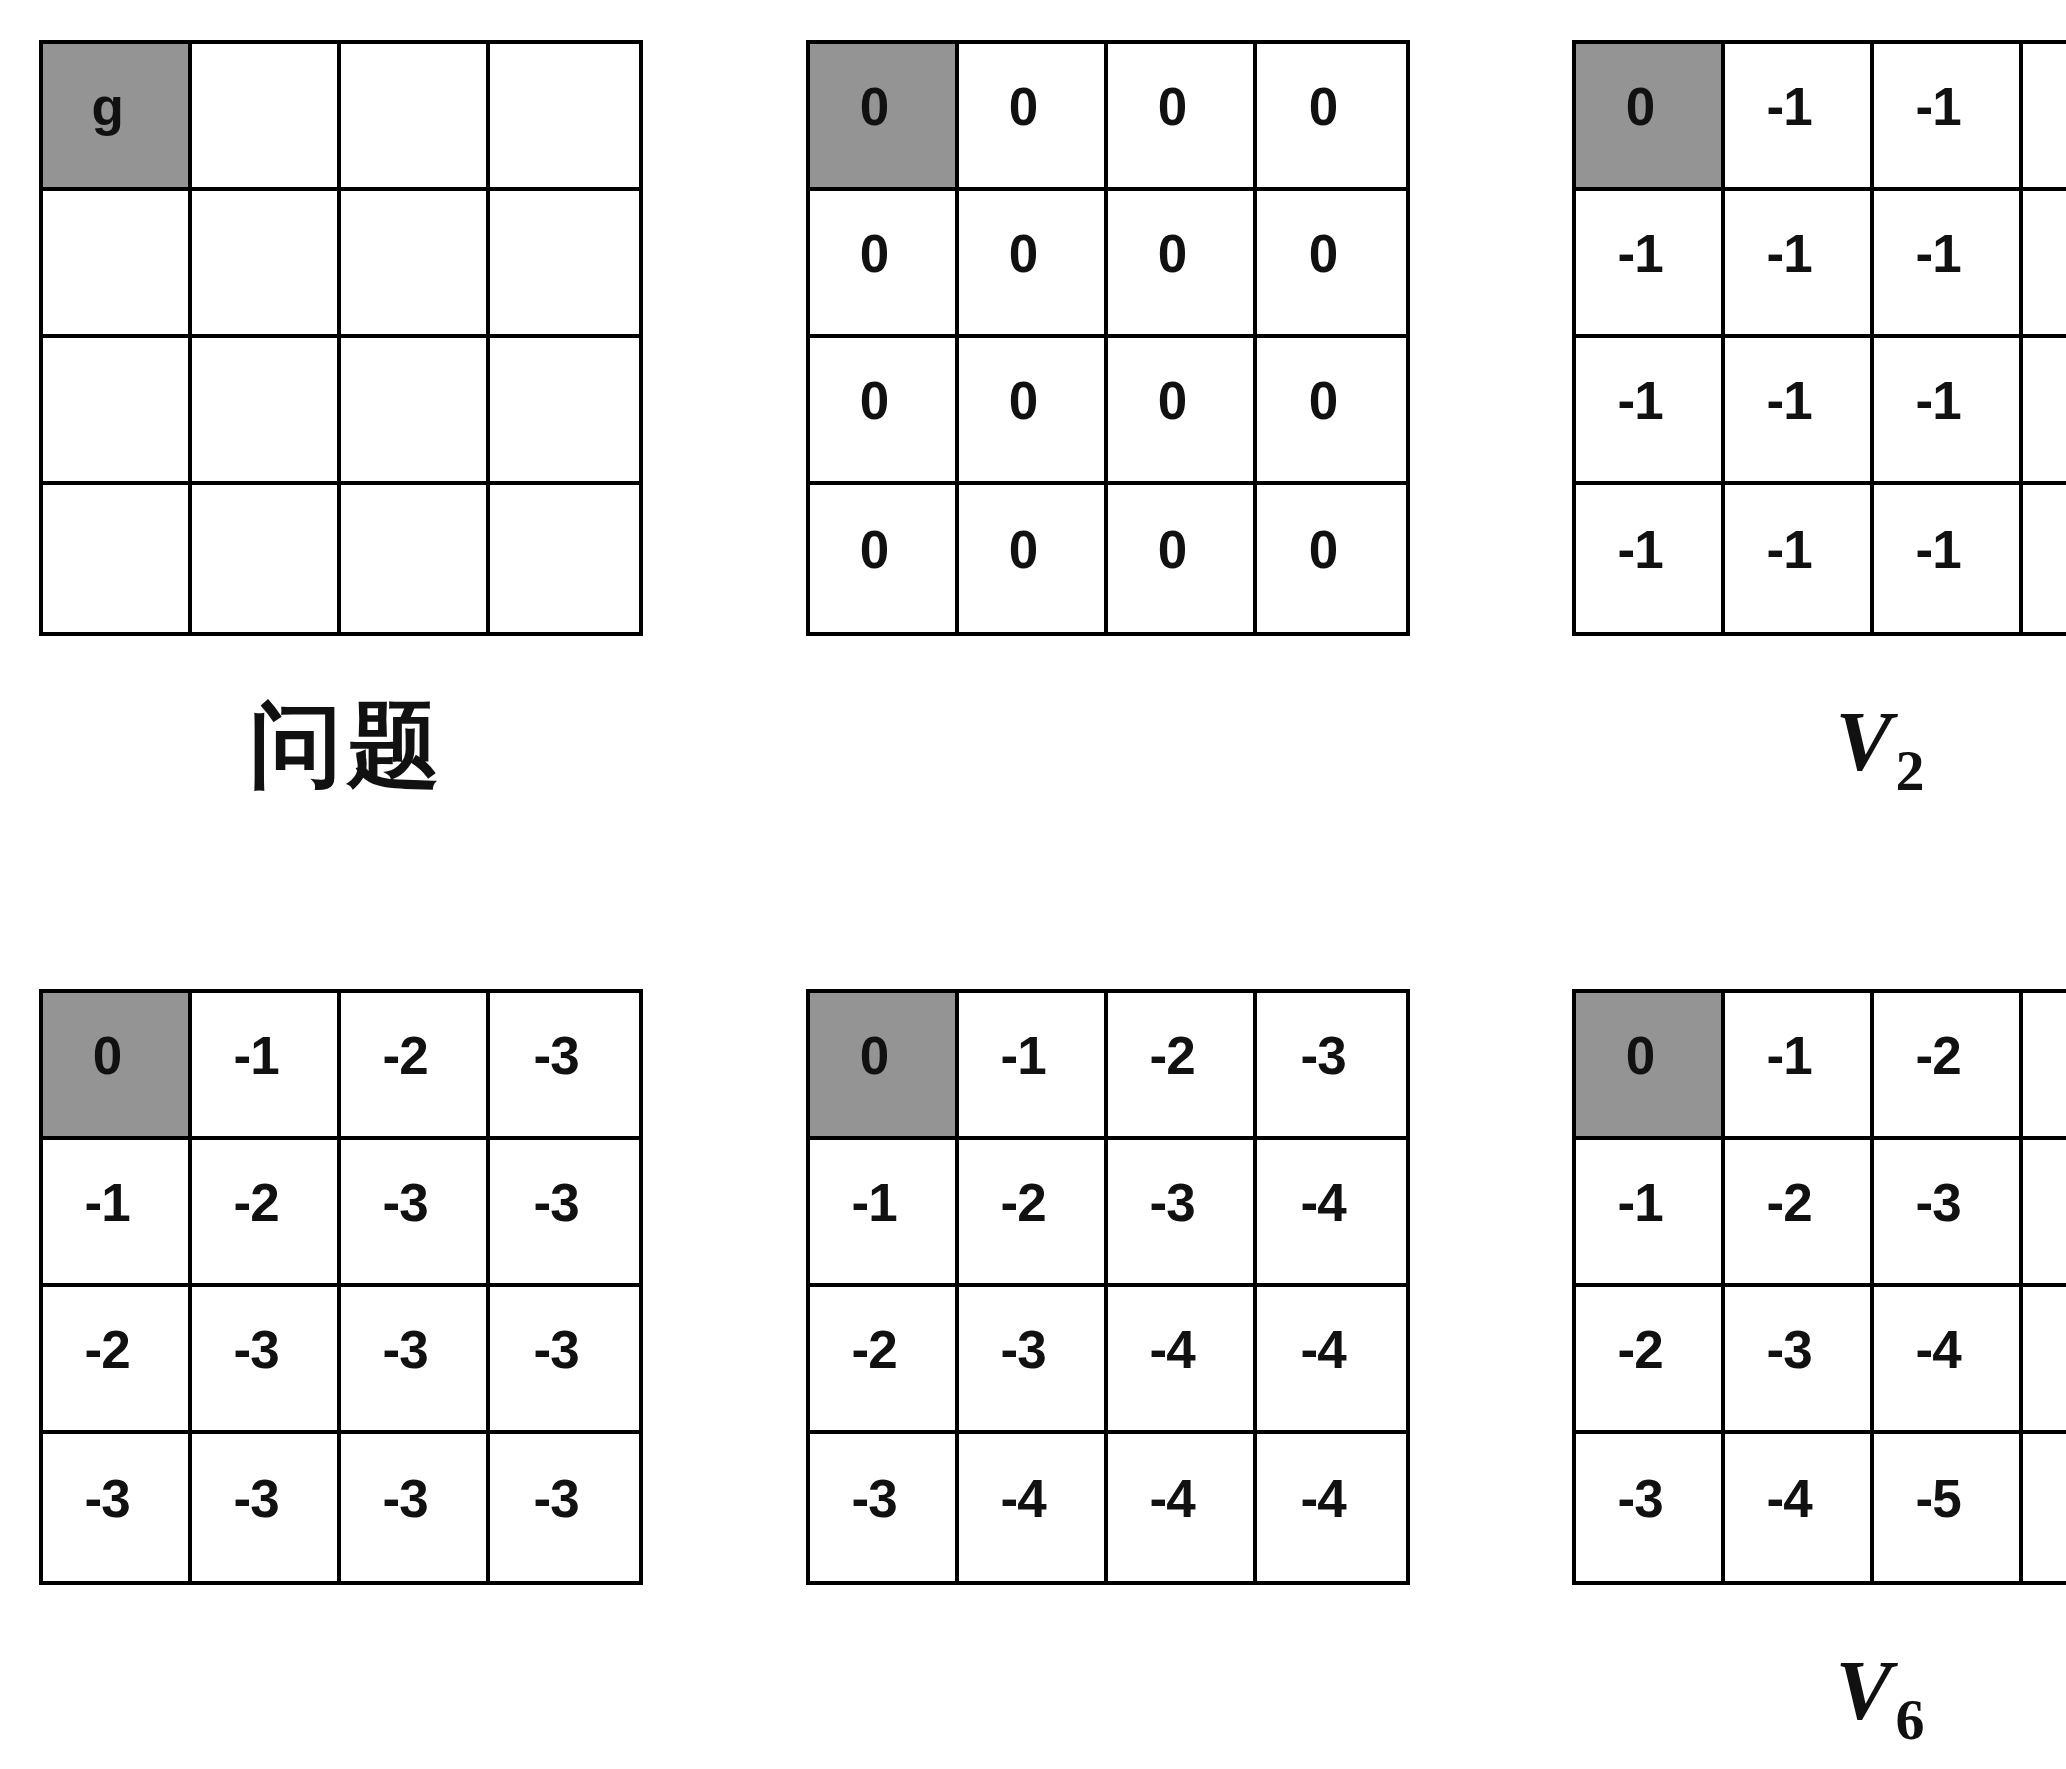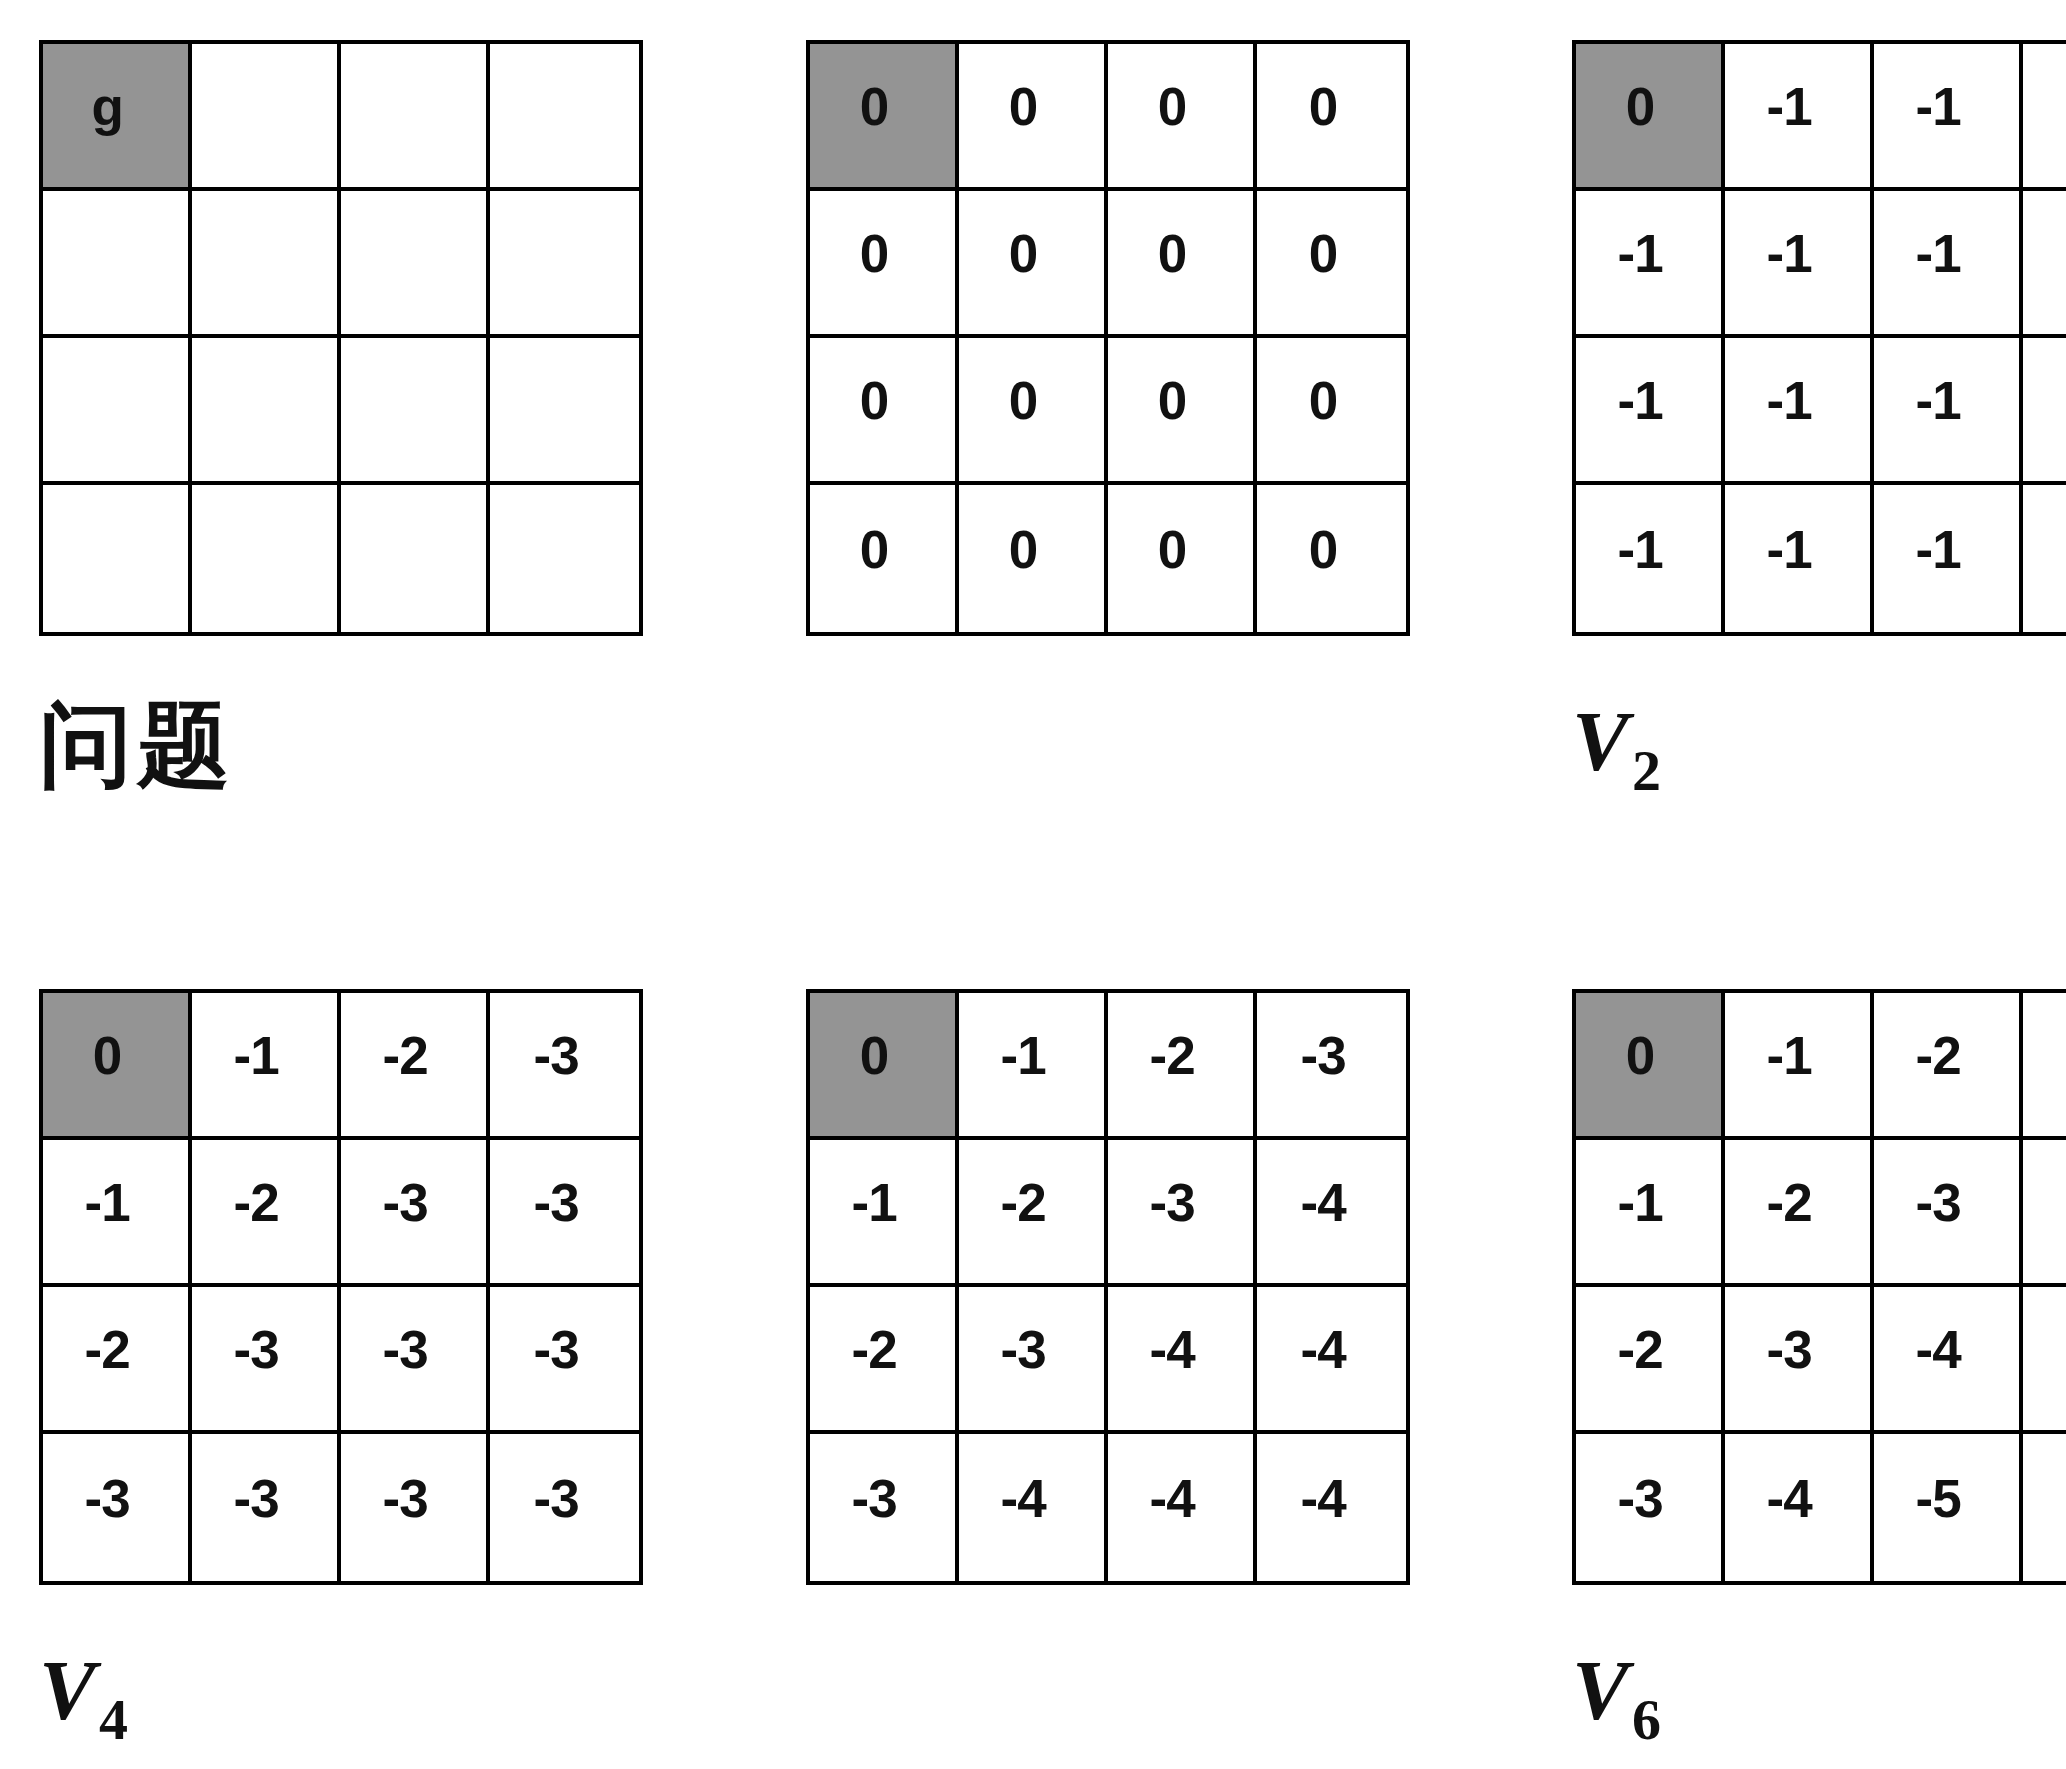--- a/index.html
+++ b/index.html
@@ -38,21 +38,21 @@
     font-weight: 700;
     font-size: 53px;
     letter-spacing: -0.8px;
     color: var(--text, #111);
     transform: translate(-8.3px, -9px);
     white-space: pre;
   }
 
   .label {
     position: absolute; top: 657px; left: 0; width: 100%;
-    text-align: left;
+    text-align: center;
     color: var(--text, #111);
   }
   .label.cjk {
     font: 700 93px/1.05 "Liberation Serif", "DejaVu Serif", serif;
     letter-spacing: 5px;
   }
   .label.vlabel {
     font: italic 700 85px/1.05 "Liberation Serif", "DejaVu Serif", serif;
   }
   .vlabel sub {
@@ -260,21 +260,20 @@
         <div class="cell">
           <span class="num">-3</span>
         </div>
         <div class="cell">
           <span class="num">-3</span>
         </div>
         <div class="cell">
           <span class="num">-3</span>
         </div>
       </div>
-      <div class="label vlabel"><span>V</span><sub>4</sub></div>
     </div>
     <div class="panel" style="left: 806px; top: 989px;">
       <div class="grid">
         <div class="cell goal">
           <span class="num">0</span>
         </div>
         <div class="cell">
           <span class="num">-1</span>
         </div>
         <div class="cell">

